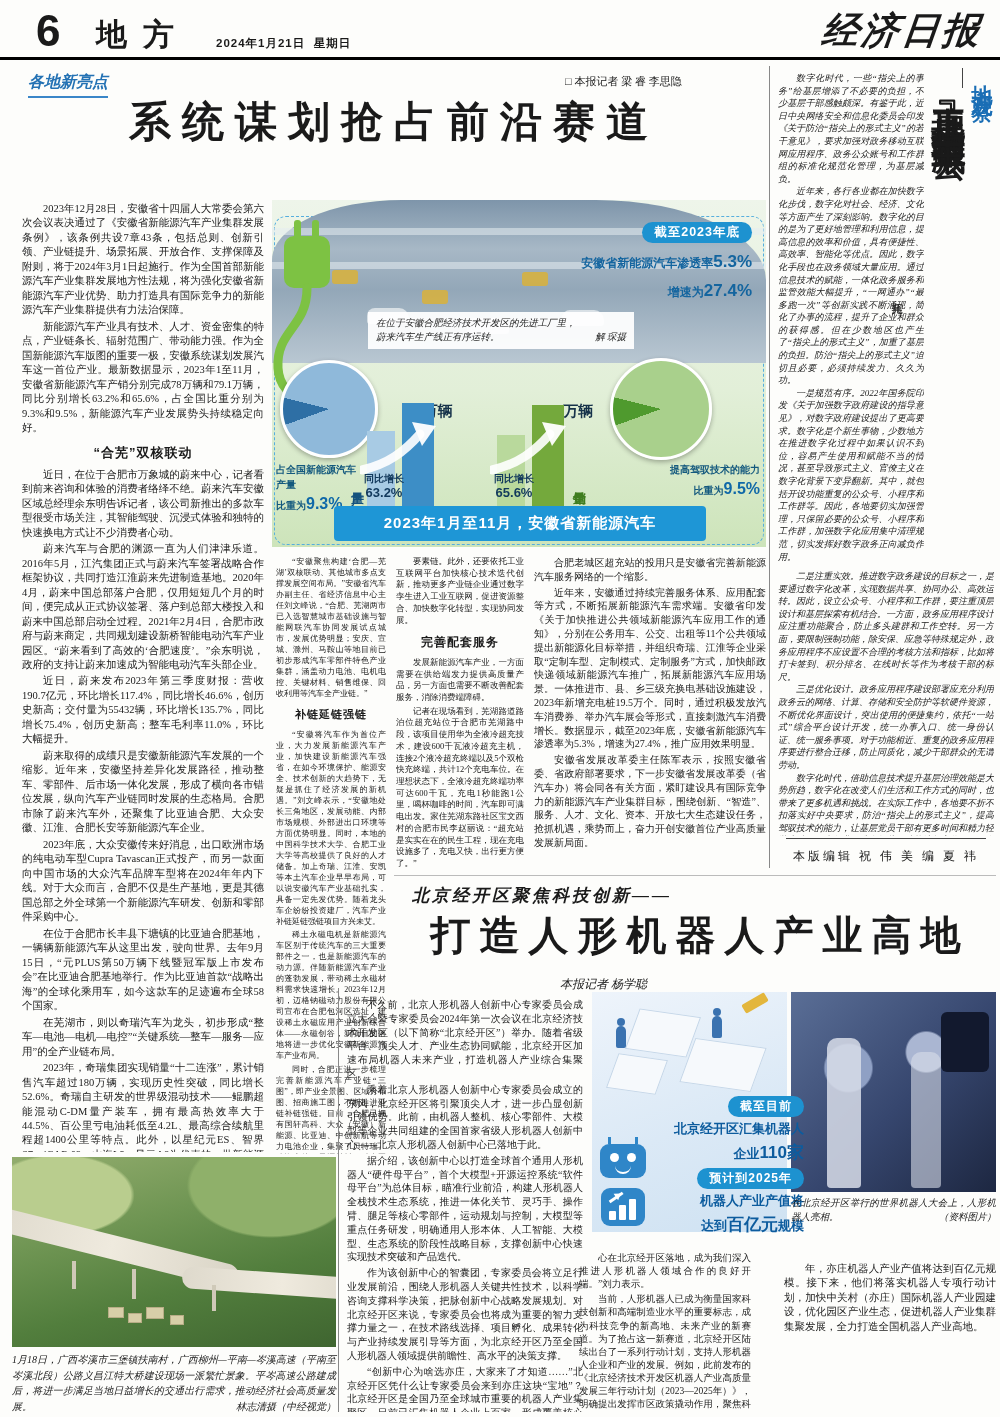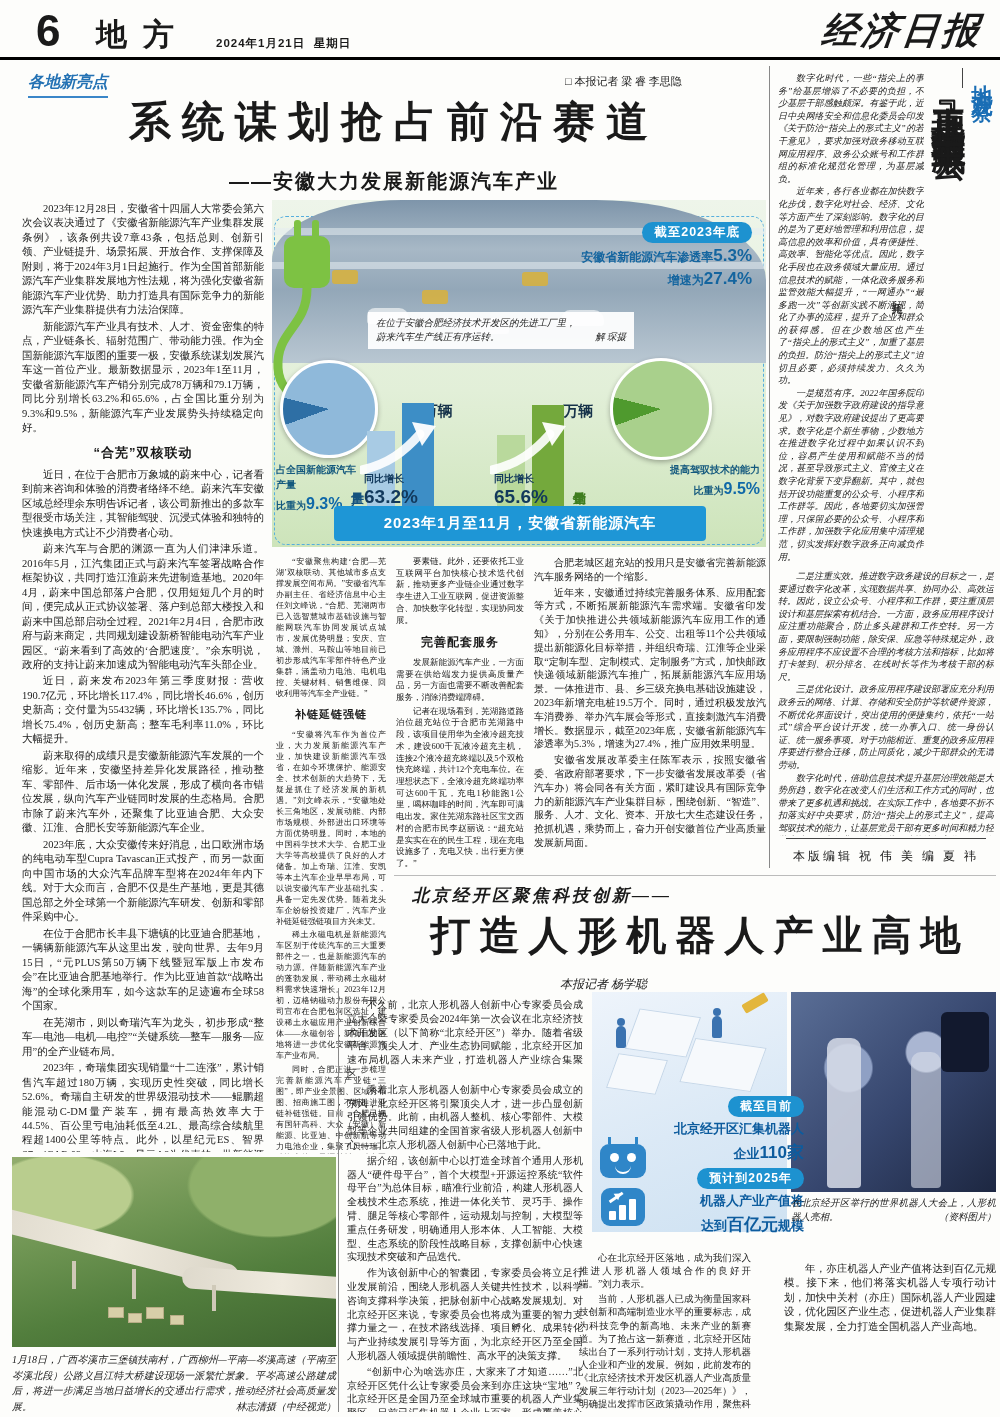--- a/index.html
+++ b/index.html
@@ -31,30 +31,30 @@
      background:linear-gradient(180deg,#7e95aa 0%,#a7b8c6 30%,#93a7b8 55%,#b9c7d2 100%);
      border-radius:130px 170px 0 0/60px 80px 0 0;}
   .factory .beam{position:absolute;background:rgba(230,236,240,.55);height:7px;left:0;right:0;}
   .factory .bot{position:absolute;width:26px;height:14px;background:#d9b23a;border-radius:3px;opacity:.85;}
   .factory .car{position:absolute;width:42px;height:16px;background:#e7ecef;border-radius:8px 10px 3px 3px;opacity:.8;}
   .fcaption{position:absolute;background:rgba(255,255,255,.93);font-style:italic;font-size:9.5px;line-height:1.5;
             padding:4px 8px;color:#222;}
   .badgebox{position:absolute;text-align:right;}
   .pill{display:inline-block;background:#1d92d0;color:#fff;font-family:"Liberation Sans",sans-serif;font-weight:bold;
         font-size:12.5px;padding:2px 12px;border-radius:12px;letter-spacing:1px;}
-  .stat-line{color:#14659f;font-family:"Liberation Sans",sans-serif;font-weight:bold;font-size:12px;margin-top:3px;}
+  .stat-line{color:#14659f;font-family:"Liberation Sans",sans-serif;font-weight:bold;font-size:12px;margin-top:9px;}
   .stat-line .big{font-size:17px;}
   .pie{border-radius:50%;border:3px solid #fff;box-shadow:0 2px 5px rgba(0,0,0,.3);}
   .pie.blue{background:conic-gradient(from 250deg,#2e6fa5 0deg 34deg,#8fb9da 34deg 360deg);}
   .pie.green{background:conic-gradient(from 250deg,#4f9a2e 0deg 34deg,#a9d08c 34deg 360deg);}
   .bar{position:absolute;bottom:0;}
   .bar-val{font-family:"Liberation Sans",sans-serif;font-weight:bold;font-size:15px;color:#16324a;}
   .bar-growth{position:absolute;font-family:"Liberation Sans",sans-serif;font-weight:bold;color:#12395c;
               font-size:10px;text-align:center;line-height:1.3;}
-  .bar-growth .pct{font-size:19px;text-align:center;}
+  .bar-growth .pct{font-size:13px;text-align:center;}
   .axis-label{writing-mode:vertical-rl;text-orientation:upright;font-family:"Liberation Sans",sans-serif;
               font-weight:bold;font-size:13px;}
   .share-label{font-family:"Liberation Sans",sans-serif;font-weight:bold;font-size:10px;color:#14597e;line-height:1.5;}
   .share-label .big{font-size:16px;color:#0f68a8;}
   .banner{position:absolute;background:#1e96d6;color:#fff;font-family:"Liberation Sans",sans-serif;font-weight:bold;
           font-size:15px;text-align:center;border-radius:4px;padding:8px 0;letter-spacing:1px;}
   .arrow-swoosh{position:absolute;pointer-events:none;}
   
   .sidebar{border-left:0;}
   .obs-label{writing-mode:vertical-rl;text-orientation:upright;color:#1a6eb5;font-family:"Liberation Sans",sans-serif;
@@ -110,21 +110,20 @@
   <div class="abs section-name" style="left:96px;top:14px;">地方</div>
   <div class="abs date-line" style="left:216px;top:36px;">
     <span>2024年1月21日</span>&nbsp;&nbsp;<span>星期日</span>
   </div>
   <div class="abs masthead" style="left:822px;top:6px;">经济日报</div>
   <div class="abs header-rule" style="left:0;top:57px;width:1000px;"></div>
 
   <div class="abs kicker" style="left:28px;top:72px;">各地新亮点</div>
   <div class="abs byline" style="left:565px;top:74px;">□ 本报记者 梁 睿 李思隐</div>
   <div class="abs h1" style="left:22px;top:94px;width:744px;">系统谋划抢占前沿赛道</div>
-  <div class="abs h2" style="left:22px;top:168px;width:744px;">——安徽大力发展新能源汽车产业</div>
 
   <div class="abs bodycol" style="left:22px;top:202px;width:242px;height:950px;font-size:10.5px;">
     <p>2023年12月28日，安徽省十四届人大常委会第六次会议表决通过了《安徽省新能源汽车产业集群发展条例》，该条例共设7章43条，包括总则、创新引领、产业链提升、场景拓展、开放合作、支撑保障及附则，将于2024年3月1日起施行。作为全国首部新能源汽车产业集群发展地方性法规，将为强化安徽省新能源汽车产业优势、助力打造具有国际竞争力的新能源汽车产业集群提供有力法治保障。</p>
     <p>新能源汽车产业具有技术、人才、资金密集的特点，产业链条长、辐射范围广、带动能力强。作为全国新能源汽车版图的重要一极，安徽系统谋划发展汽车这一首位产业。最新数据显示，2023年1至11月，安徽省新能源汽车产销分别完成78万辆和79.1万辆，同比分别增长63.2%和65.6%，占全国比重分别为9.3%和9.5%，新能源汽车产业发展势头持续稳定向好。</p>
     <p class="subhead">“合芜”双核联动</p>
     <p>近日，在位于合肥市万象城的蔚来中心，记者看到前来咨询和体验的消费者络绎不绝。蔚来汽车安徽区域总经理余东明告诉记者，该公司新推出的多款车型很受市场关注，其智能驾驶、沉浸式体验和独特的快速换电方式让不少消费者心动。</p>
     <p>蔚来汽车与合肥的渊源一直为人们津津乐道。2016年5月，江汽集团正式与蔚来汽车签署战略合作框架协议，共同打造江淮蔚来先进制造基地。2020年4月，蔚来中国总部落户合肥，仅用短短几个月的时间，便完成从正式协议签署、落户到总部大楼投入和蔚来中国总部启动全过程。2021年2月4日，合肥市政府与蔚来商定，共同规划建设新桥智能电动汽车产业园区。“蔚来看到了高效的‘合肥速度’。”余东明说，政府的支持让蔚来加速成为智能电动汽车头部企业。</p>
     <p>近日，蔚来发布2023年第三季度财报：营收190.7亿元，环比增长117.4%，同比增长46.6%，创历史新高；交付量为55432辆，环比增长135.7%，同比增长75.4%，创历史新高；整车毛利率11.0%，环比大幅提升。</p>
     <p>蔚来取得的成绩只是安徽新能源汽车发展的一个缩影。近年来，安徽坚持差异化发展路径，推动整车、零部件、后市场一体化发展，形成了横向各市错位发展，纵向汽车产业链同时发展的生态格局。合肥市除了蔚来汽车外，还聚集了比亚迪合肥、大众安徽、江淮、合肥长安等新能源汽车企业。</p>
     <p>2023年底，大众安徽传来好消息，出口欧洲市场的纯电动车型Cupra Tavascan正式投产，而另一款面向中国市场的大众汽车品牌车型将在2024年年内下线。对于大众而言，合肥不仅是生产基地，更是其德国总部之外全球第一个新能源汽车研发、创新和零部件采购中心。</p>

